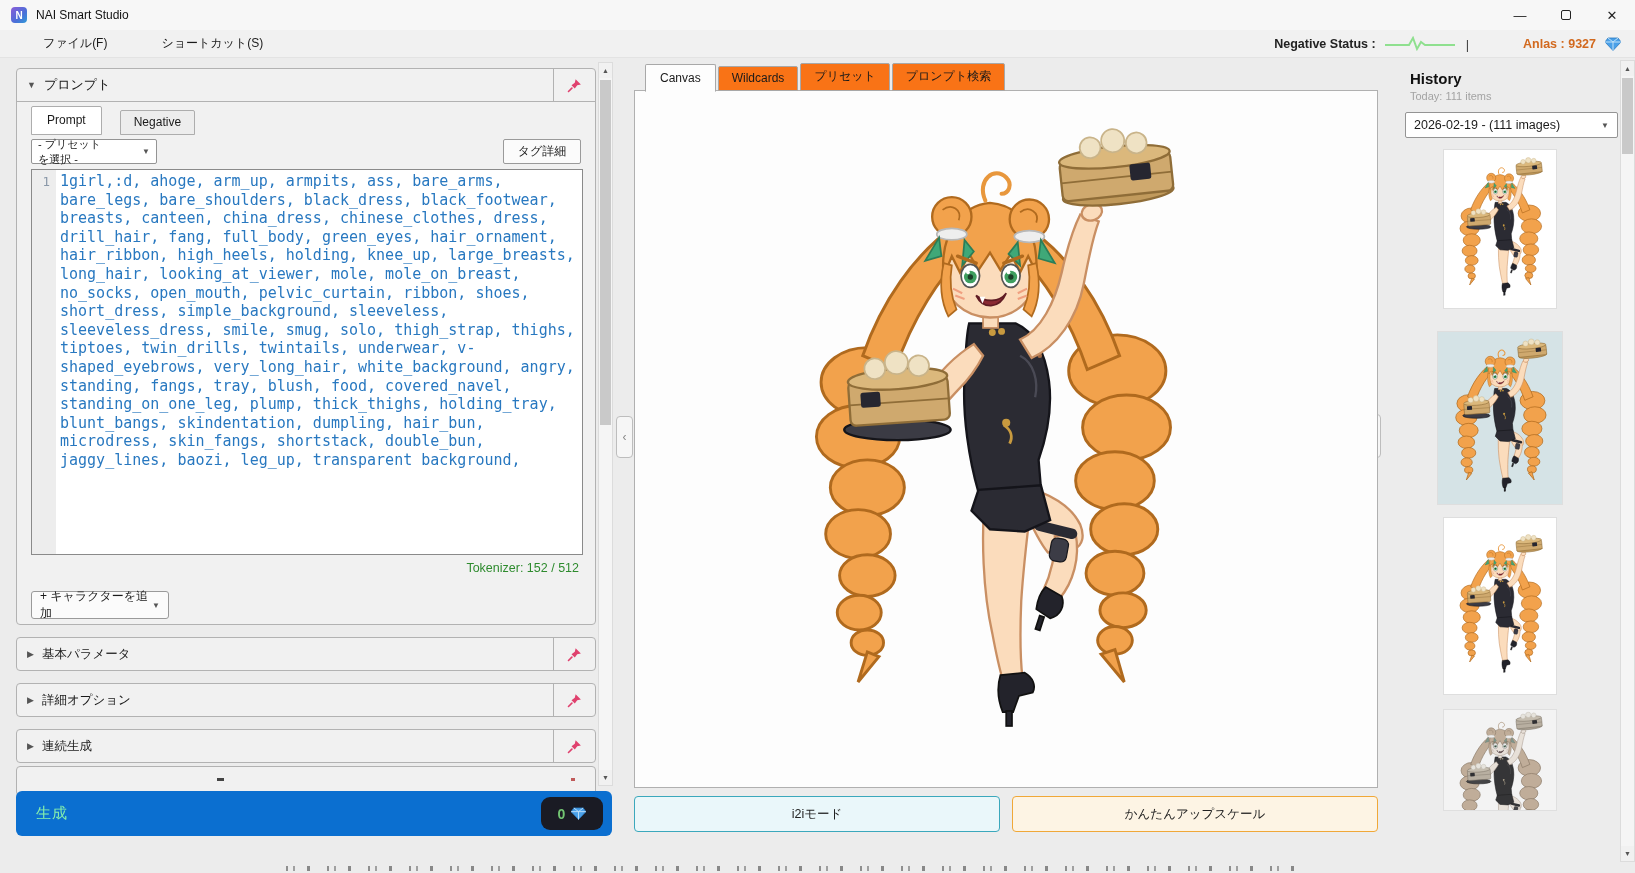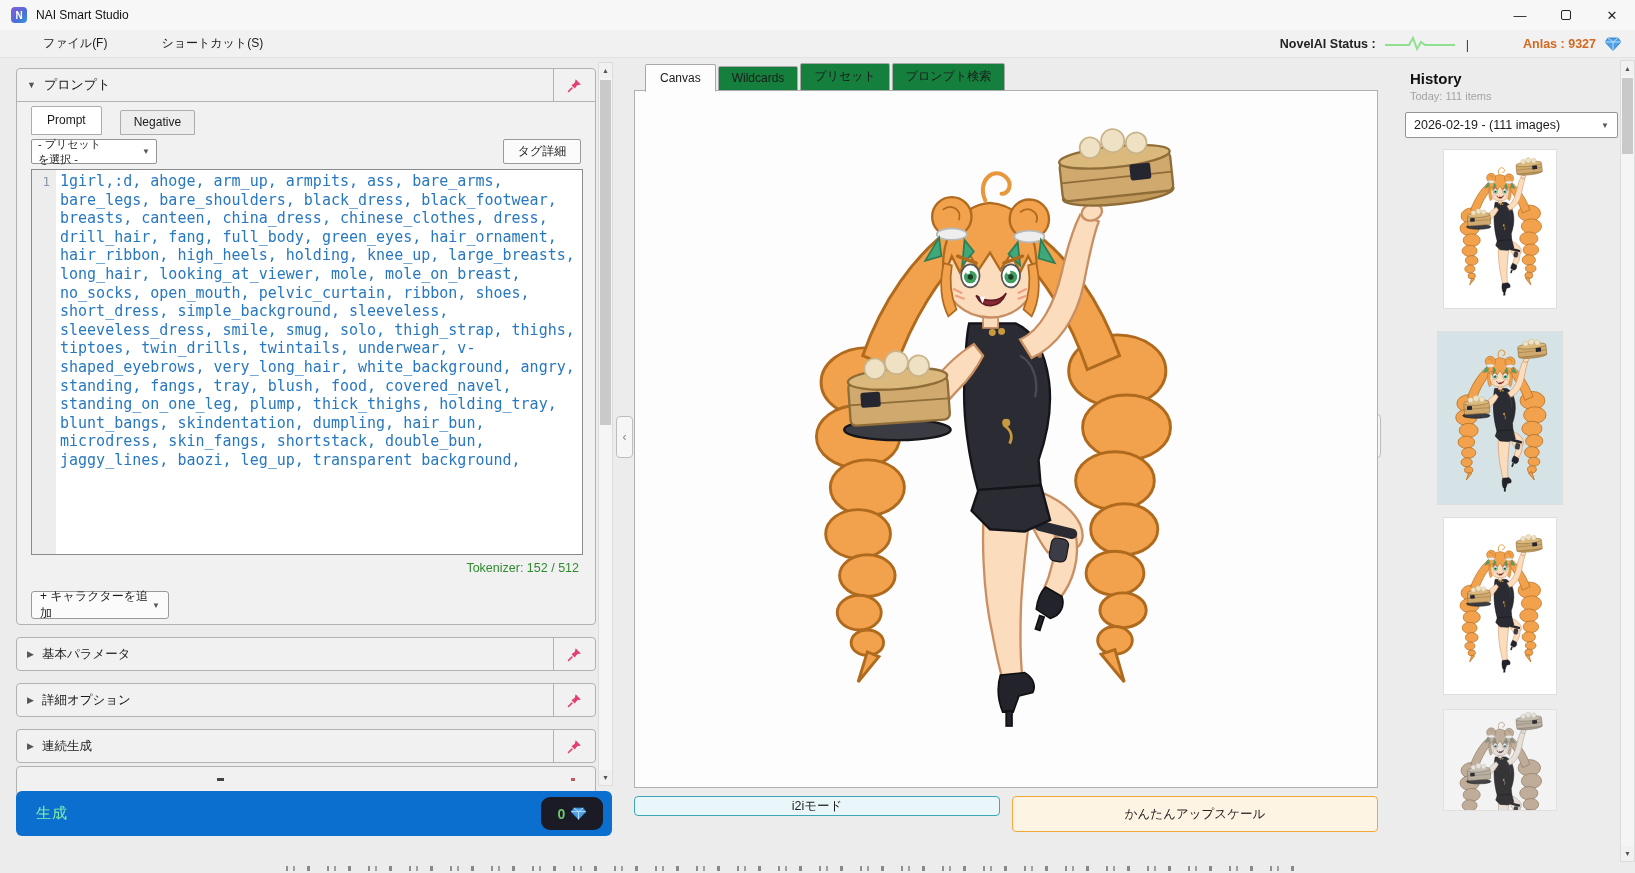--- a/index.html
+++ b/index.html
@@ -98,28 +98,28 @@
 
   
   .collapse-handle { position:absolute; width:17px; height:42px; background:#f6f6f6;
                      border:1px solid #bdbdbd; border-radius:4px; display:flex; align-items:center;
                      justify-content:center; color:#888; font-size:12px; }
   #handle-left  { left:616px;  top:416px; }
   #handle-right { left:1366px; top:414px; width:15px; height:44px; }
 
   
   #canvas-tabs { position:absolute; left:645px; top:63px; height:28px; display:flex; align-items:flex-end; z-index:3; }
-  .ctab { padding:4px 13px 5px; font-size:12px; border:1px solid #a8a8a8; background:#15803d;
+  .ctab { padding:4px 13px 5px; font-size:12px; border:1px solid #a8a8a8; background:#f97316;
           border-radius:2px 2px 0 0; margin-right:2px; }
   .ctab.active { background:#fdfdfd; padding:6px 14px 6px; border-bottom:1px solid #fdfdfd; margin-bottom:-1px; }
   #canvas-area { position:absolute; left:634px; top:90px; width:744px; height:698px; background:#fdfdfd;
                  border:1px solid #b0b0b0; overflow:hidden; }
   #figure-main { position:absolute; left:112px; top:4px; width:486px; height:688px; }
 
-  #i2i-btn { position:absolute; left:634px; top:796px; width:366px; height:20px; background:#eaf7fa;
+  #i2i-btn { position:absolute; left:634px; top:796px; width:366px; height:36px; background:#eaf7fa;
              border:1.5px solid #3ba8bc; border-radius:4px; display:flex; align-items:center;
              justify-content:center; font-size:12.5px; color:#222; }
   #upscale-btn { position:absolute; left:1012px; top:796px; width:366px; height:36px; background:#fdf4e4;
                  border:1.5px solid #f0a838; border-radius:4px; display:flex; align-items:center;
                  justify-content:center; font-size:12.5px; color:#222; }
 
   
   #history-title { position:absolute; left:1410px; top:70px; font-size:15px; font-weight:bold; color:#111; }
   #history-sub { position:absolute; left:1410px; top:90px; font-size:11px; color:#a3a3a3; }
   #history-select { position:absolute; left:1405px; top:112px; width:213px; height:25px; background:#fff;
@@ -276,21 +276,21 @@
         <span class="maxbox"></span>
       </div>
     <div class="win-btn">✕</div>
   </div>
 </div>
 
 <div id="menubar">
   <span class="menu-item">ファイル(F)</span>
   <span class="menu-item">ショートカット(S)</span>
   <div id="status-area">
-    <span id="status-label">NovelAI Status :</span>
+    <span id="status-label">Negative Status :</span>
     <svg width="72" height="16">
       <polyline points="0,9 18,9 24,9 28,2 32,13 36,6 40,9 70,9" stroke="#8fe08f" fill="none" stroke-width="2"></polyline>
     </svg>
     <span id="status-sep">|</span>
     <span id="anlas-label">Anlas : 9327</span>
     <svg width="16" height="14">
         <use href="#gem"></use>
       </svg>
   </div>
 </div>

